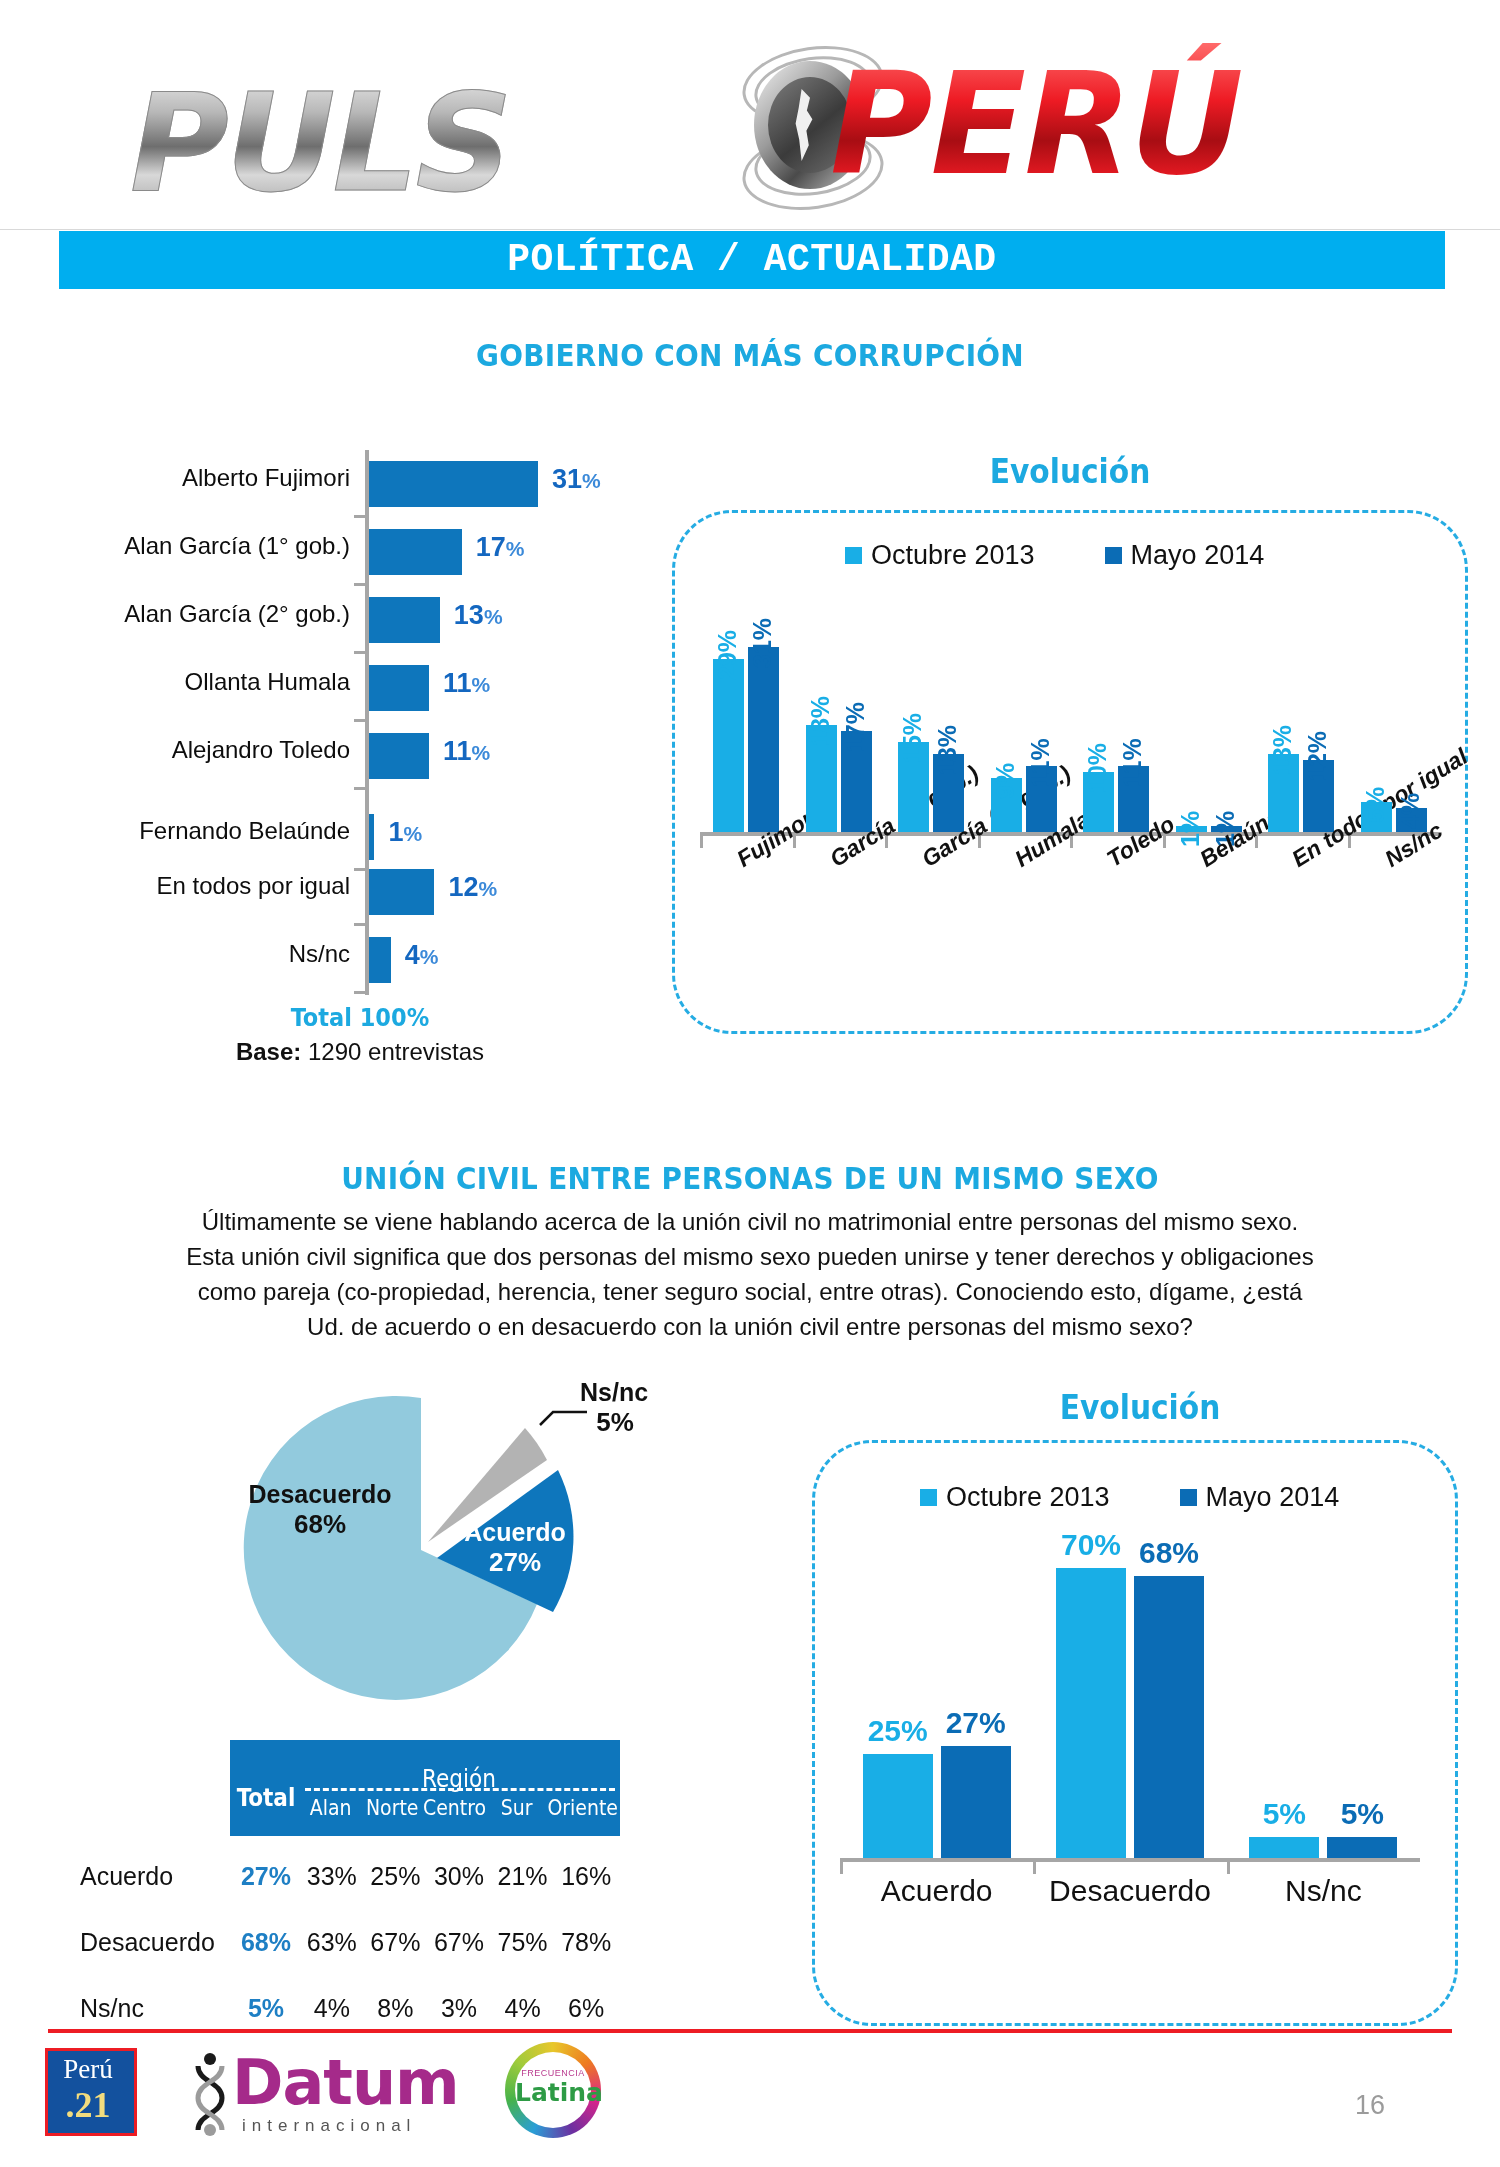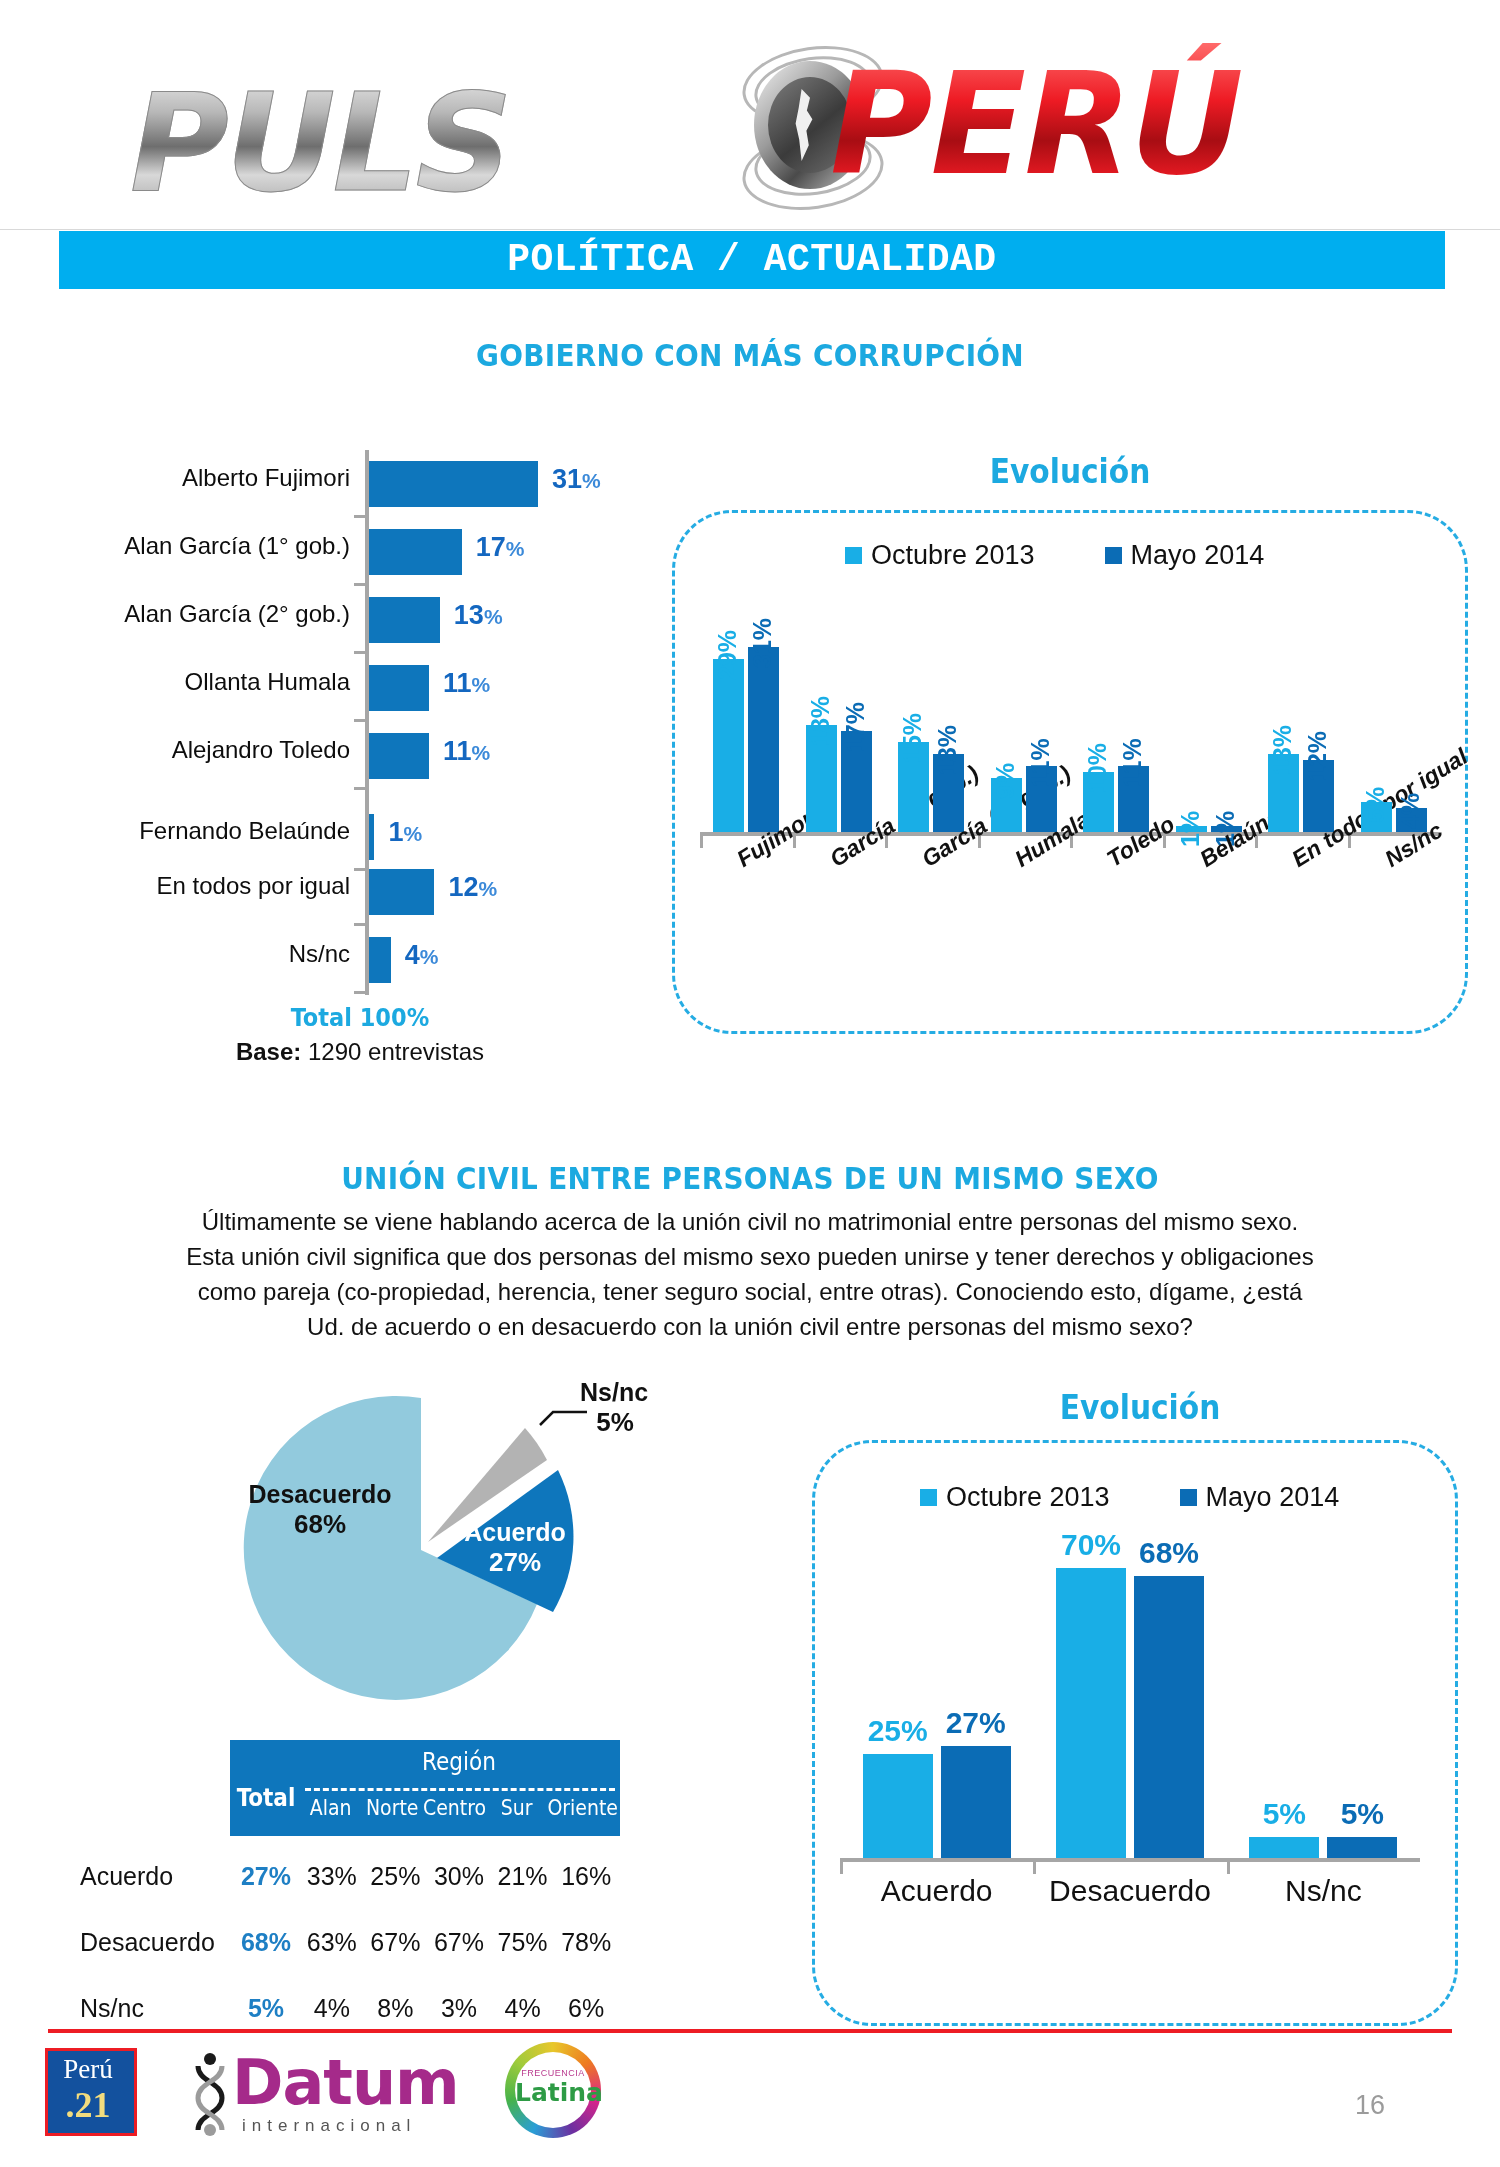--- a/index.html
+++ b/index.html
@@ -136,21 +136,21 @@
   .pie-svg{position:absolute;left:0;top:0;}
   .pie-lab{position:absolute;text-align:center;font-family:"Liberation Sans", sans-serif;}
   .pie-lab .nm{font-size:25px;font-weight:bold;display:block;}
   .pie-lab .vl{font-size:26px;font-weight:bold;display:block;}
 
   
   .tbl{position:absolute;left:60px;top:1740px;width:720px;}
   .tbl-head{position:absolute;left:170px;top:0;width:390px;height:96px;background:#0E76BC;}
   .tbl-total{position:absolute;left:175px;top:44px;width:62px;text-align:center;color:#fff;
     font-size:24px;font-weight:bold;font-family:"DejaVu Sans Condensed","Liberation Sans", sans-serif;}
-  .tbl-region{position:absolute;left:240px;top:8px;width:318px;text-align:center;color:#fff;
+  .tbl-region{position:absolute;left:240px;top:25px;width:318px;text-align:center;color:#fff;
     font-size:24px;font-family:"DejaVu Sans Condensed","Liberation Sans", sans-serif;}
   .tbl-dash{position:absolute;left:245px;top:48px;width:310px;height:0;border-top:3px dashed #fff;}
   .tbl-sub{position:absolute;left:240px;top:56px;width:318px;display:flex;}
   .tbl-sub div{flex:1;text-align:center;color:#fff;font-size:21px;
     font-family:"DejaVu Sans Condensed","Liberation Sans", sans-serif;}
   .tbl-row{position:absolute;left:0;width:720px;height:66px;}
   .tbl-rl{position:absolute;left:20px;top:14px;font-size:25px;color:#111;
     font-family:"Liberation Sans", sans-serif;}
   .tbl-tot{position:absolute;left:175px;top:14px;width:62px;text-align:center;font-size:25px;
     font-weight:bold;color:#1E7FC4;font-family:"Liberation Sans", sans-serif;}

